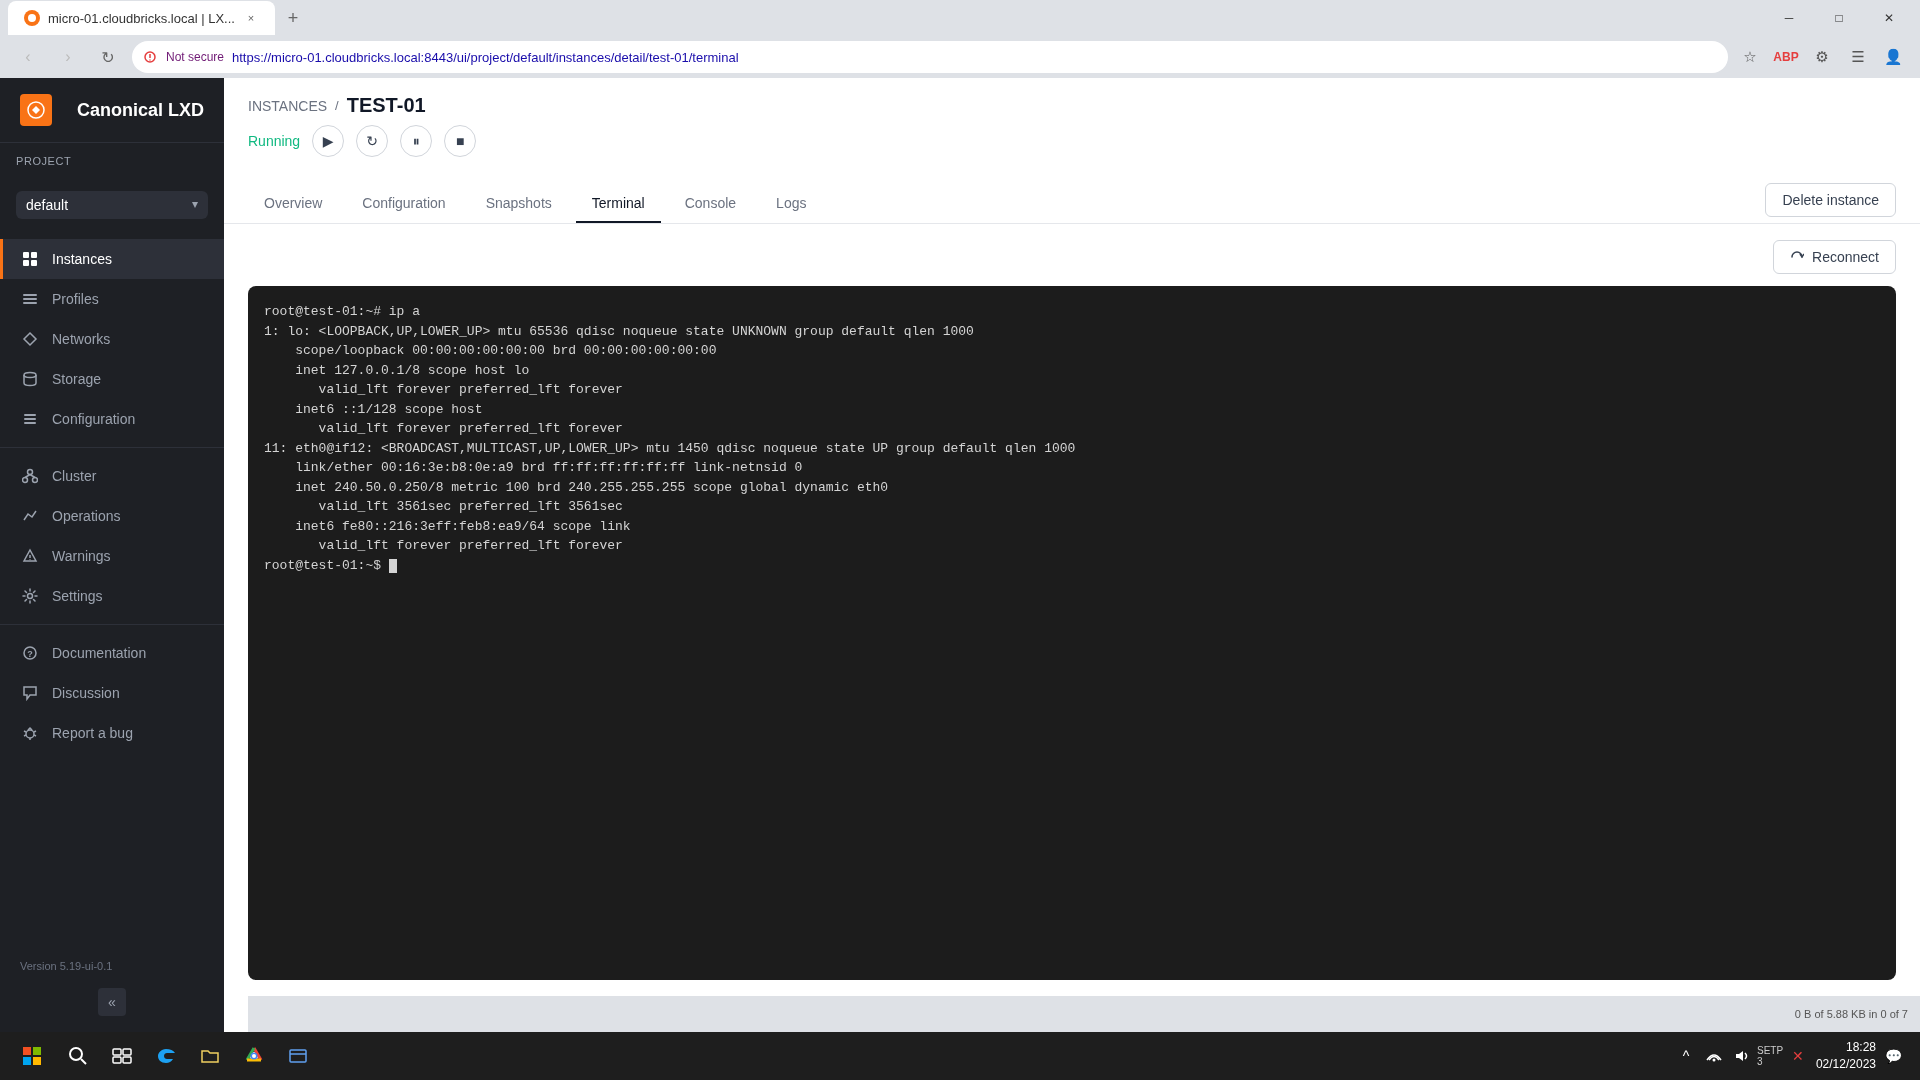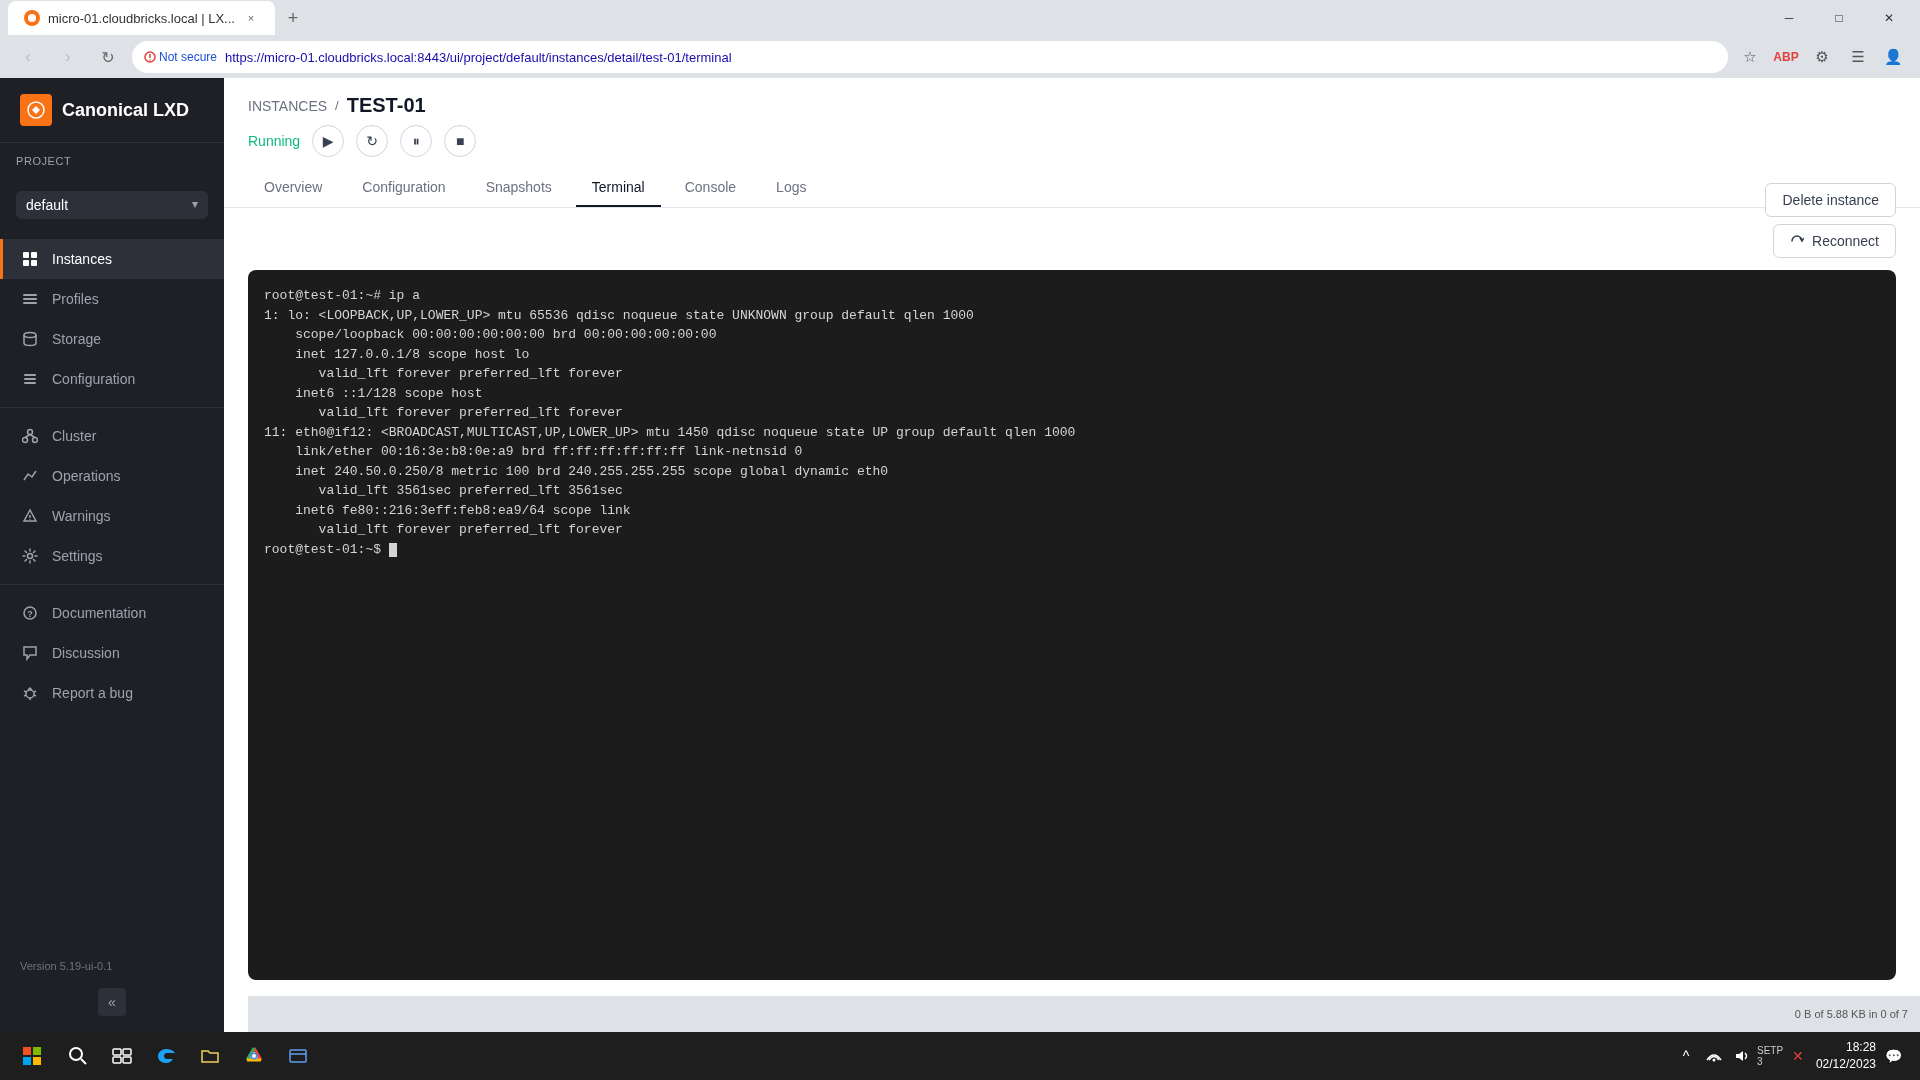--- a/index.html
+++ b/index.html
@@ -12,31 +12,31 @@
     .browser-tab-favicon { width: 16px; height: 16px; background: #f97316; border-radius: 50%; display: flex; align-items: center; justify-content: center; flex-shrink: 0; }
     .browser-tab-close { width: 16px; height: 16px; border-radius: 50%; display: flex; align-items: center; justify-content: center; font-size: 11px; color: #666; cursor: pointer; margin-left: auto; }
     .new-tab-btn { width: 28px; height: 28px; border-radius: 50%; display: flex; align-items: center; justify-content: center; font-size: 18px; color: #666; cursor: pointer; }
     .window-controls { display: flex; gap: 4px; margin-left: auto; }
     .win-ctrl { width: 46px; height: 32px; display: flex; align-items: center; justify-content: center; font-size: 12px; color: #333; cursor: pointer; }
 
     .browser-toolbar { display: flex; align-items: center; padding: 4px 12px; height: 42px; background: #dee1e6; gap: 8px; }
     .nav-btn { width: 32px; height: 32px; border-radius: 50%; display: flex; align-items: center; justify-content: center; font-size: 16px; color: #666; cursor: pointer; }
     .nav-btn.disabled { color: #bbb; cursor: default; }
     .address-bar { flex: 1; height: 32px; background: white; border-radius: 16px; display: flex; align-items: center; padding: 0 12px; gap: 8px; font-size: 13px; }
-    .not-secure { color: #1d4ed8; font-size: 12px; display: flex; align-items: center; gap: 3px; }
+    .not-secure { color: #701a75; font-size: 12px; display: flex; align-items: center; gap: 10px; }
     .url-text { color: #1a0dab; flex: 1; }
     .toolbar-actions { display: flex; align-items: center; gap: 8px; }
     .toolbar-icon { width: 28px; height: 28px; border-radius: 50%; display: flex; align-items: center; justify-content: center; font-size: 15px; color: #555; cursor: pointer; }
 
     
     .app-container { display: flex; flex: 1; overflow: hidden; }
 
     
     .sidebar { width: 224px; background: #1e2025; color: white; display: flex; flex-direction: column; flex-shrink: 0; }
-    .sidebar-logo { display: flex; align-items: center; gap: 10px; padding: 16px 20px; border-bottom: 1px solid #2d3039; }
+    .sidebar-logo { display: flex; align-items: center; gap: 19px; padding: 16px 20px; border-bottom: 1px solid #2d3039; justify-content: space-between; }
     .logo-icon { width: 32px; height: 32px; background: #f97316; border-radius: 4px; display: flex; align-items: center; justify-content: center; font-size: 14px; font-weight: bold; color: white; }
     .logo-text { font-size: 18px; font-weight: 600; color: white; }
 
     .project-section { padding: 12px 16px; }
     .project-label { font-size: 11px; color: #9ca3af; text-transform: uppercase; letter-spacing: 0.05em; margin-bottom: 24px; }
     .project-selector { display: flex; align-items: flex-start; justify-content: space-between; background: #2d3039; border-radius: 6px; padding: 6px 10px; cursor: pointer; }
     .project-name { color: white; font-size: 14px; }
     .chevron-icon { color: #9ca3af; font-size: 12px; }
 
     .sidebar-nav { flex: 1; padding: 8px 0; }
@@ -52,21 +52,21 @@
     .collapse-icon { width: 28px; height: 28px; background: #2d3039; border-radius: 4px; display: flex; align-items: center; justify-content: center; color: #9ca3af; font-size: 14px; }
 
     
     .main-content { flex: 1; background: white; display: flex; flex-direction: column; overflow: hidden; }
 
     .main-header { padding: 16px 24px 0; border-bottom: 1px solid #e5e7eb; }
     .breadcrumb { display: flex; align-items: center; gap: 8px; font-size: 13px; color: #6b7280; margin-bottom: 8px; }
     .breadcrumb-link { color: #6b7280; text-decoration: none; font-size: 14px; }
     .breadcrumb-sep { color: #6b7280; }
     .breadcrumb-current { color: #111827; font-weight: 600; font-size: 20px; text-align: center; }
-    .instance-status { display: flex; align-items: center; gap: 12px; margin-bottom: 12px; }
+    .instance-status { display: flex; align-items: center; gap: 12px; margin-bottom: 28px; }
     .status-running { color: #10b981; font-size: 14px; }
     .action-btn { width: 32px; height: 32px; border-radius: 50%; border: 1px solid #d1d5db; background: white; display: flex; align-items: center; justify-content: center; cursor: pointer; color: #374151; font-size: 14px; }
     .delete-btn { border: 1px solid #d1d5db; background: white; padding: 8px 16px; border-radius: 6px; font-size: 14px; color: #374151; cursor: pointer; position: absolute; right: 24px; top: 105px; }
 
     .tabs { display: flex; gap: 8px; }
     .tab { padding: 10px 16px; font-size: 14px; color: #6b7280; cursor: pointer; border-bottom: 2px solid transparent; }
     .tab.active { color: #111827; border-bottom: 2px solid #111827; font-weight: 500; }
 
     
     .terminal-container { flex: 1; padding: 16px 24px; display: flex; flex-direction: column; overflow: hidden; }
@@ -181,20 +181,28 @@
               <rect x="1" y="3" width="14" height="2" rx="1" fill="currentColor"></rect>
               <rect x="1" y="7" width="14" height="2" rx="1" fill="currentColor"></rect>
               <rect x="1" y="11" width="14" height="2" rx="1" fill="currentColor"></rect>
             </svg>
         </div>
         <span>Profiles</span>
       </div>
       <div class="nav-item">
         <div class="nav-icon">
           <svg width="16" height="16" viewBox="0 0 16 16">
+              <path d="M8 2 L14 8 L8 14 L2 8 Z" fill="none" stroke="currentColor" stroke-width="1.5"></path>
+            </svg>
+        </div>
+        <span>Networks</span>
+      </div>
+      <div class="nav-item">
+        <div class="nav-icon">
+          <svg width="16" height="16" viewBox="0 0 16 16">
               <ellipse cx="8" cy="4" rx="6" ry="2.5" fill="none" stroke="currentColor" stroke-width="1.5"></ellipse>
               <path d="M2 4 L2 12 Q2 14.5 8 14.5 Q14 14.5 14 12 L14 4" fill="none" stroke="currentColor" stroke-width="1.5"></path>
             </svg>
         </div>
         <span>Storage</span>
       </div>
       <div class="nav-item">
         <div class="nav-icon">
           <svg width="16" height="16" viewBox="0 0 16 16">
               <rect x="2" y="3" width="12" height="2" rx="1" fill="currentColor"></rect>

